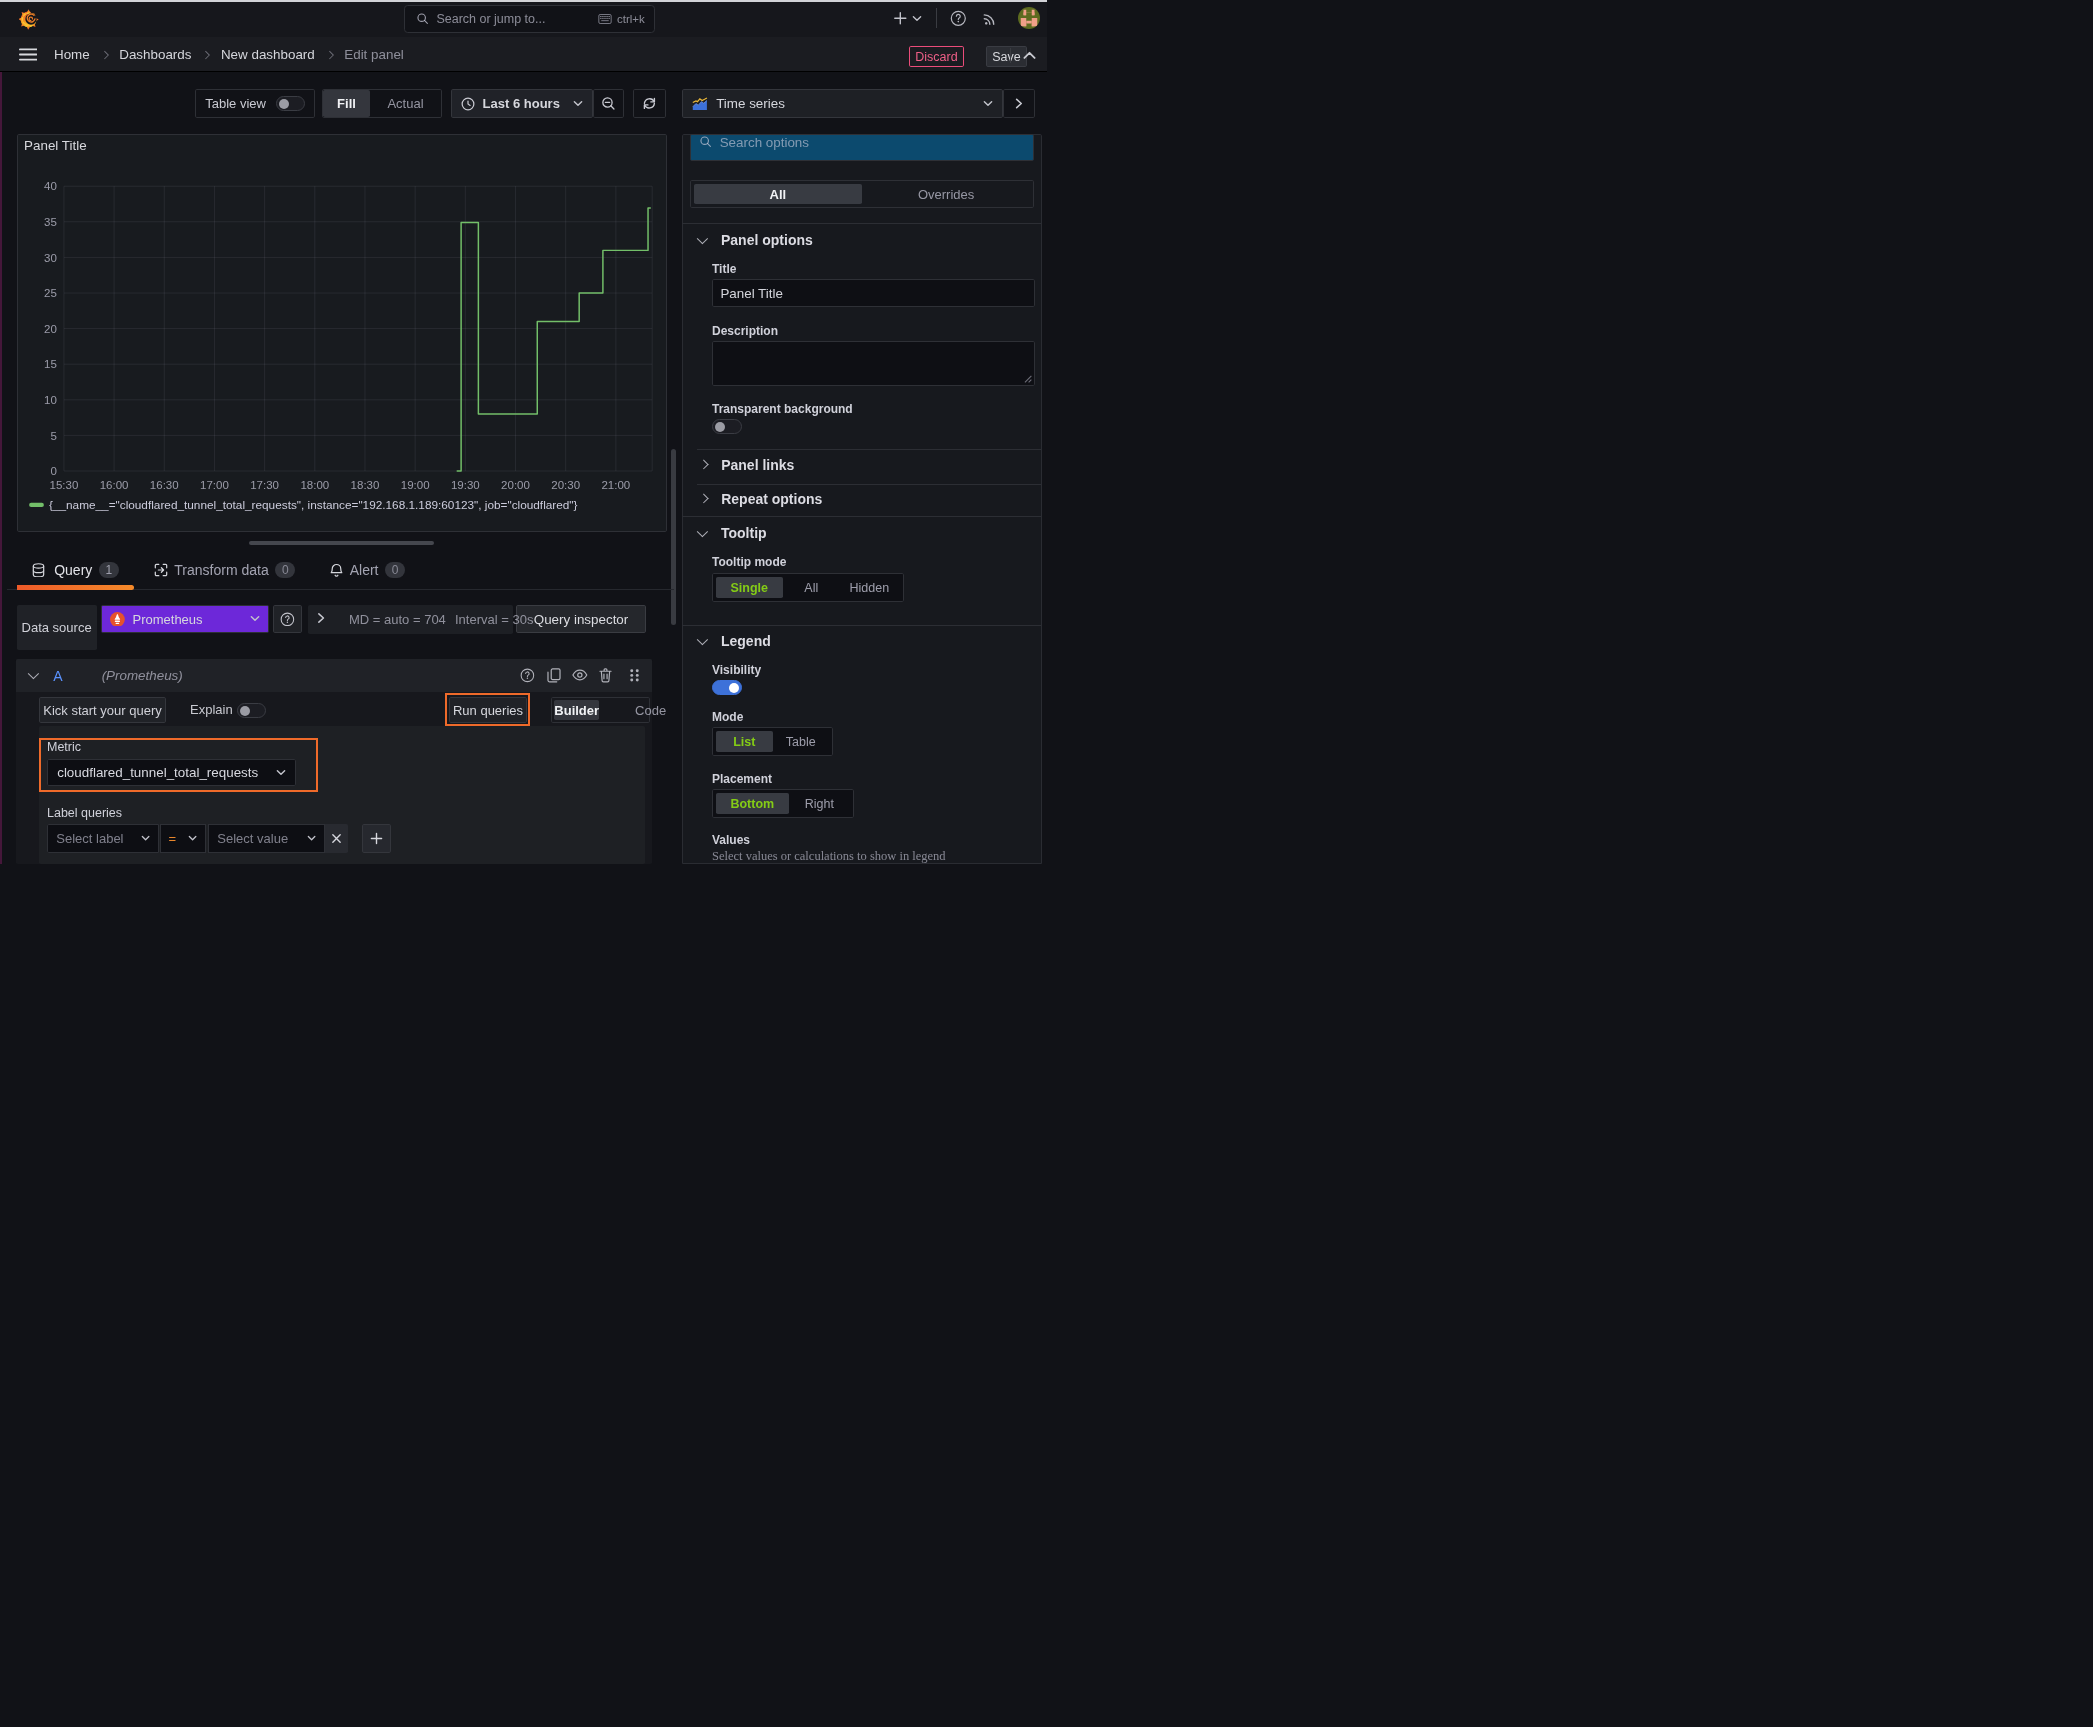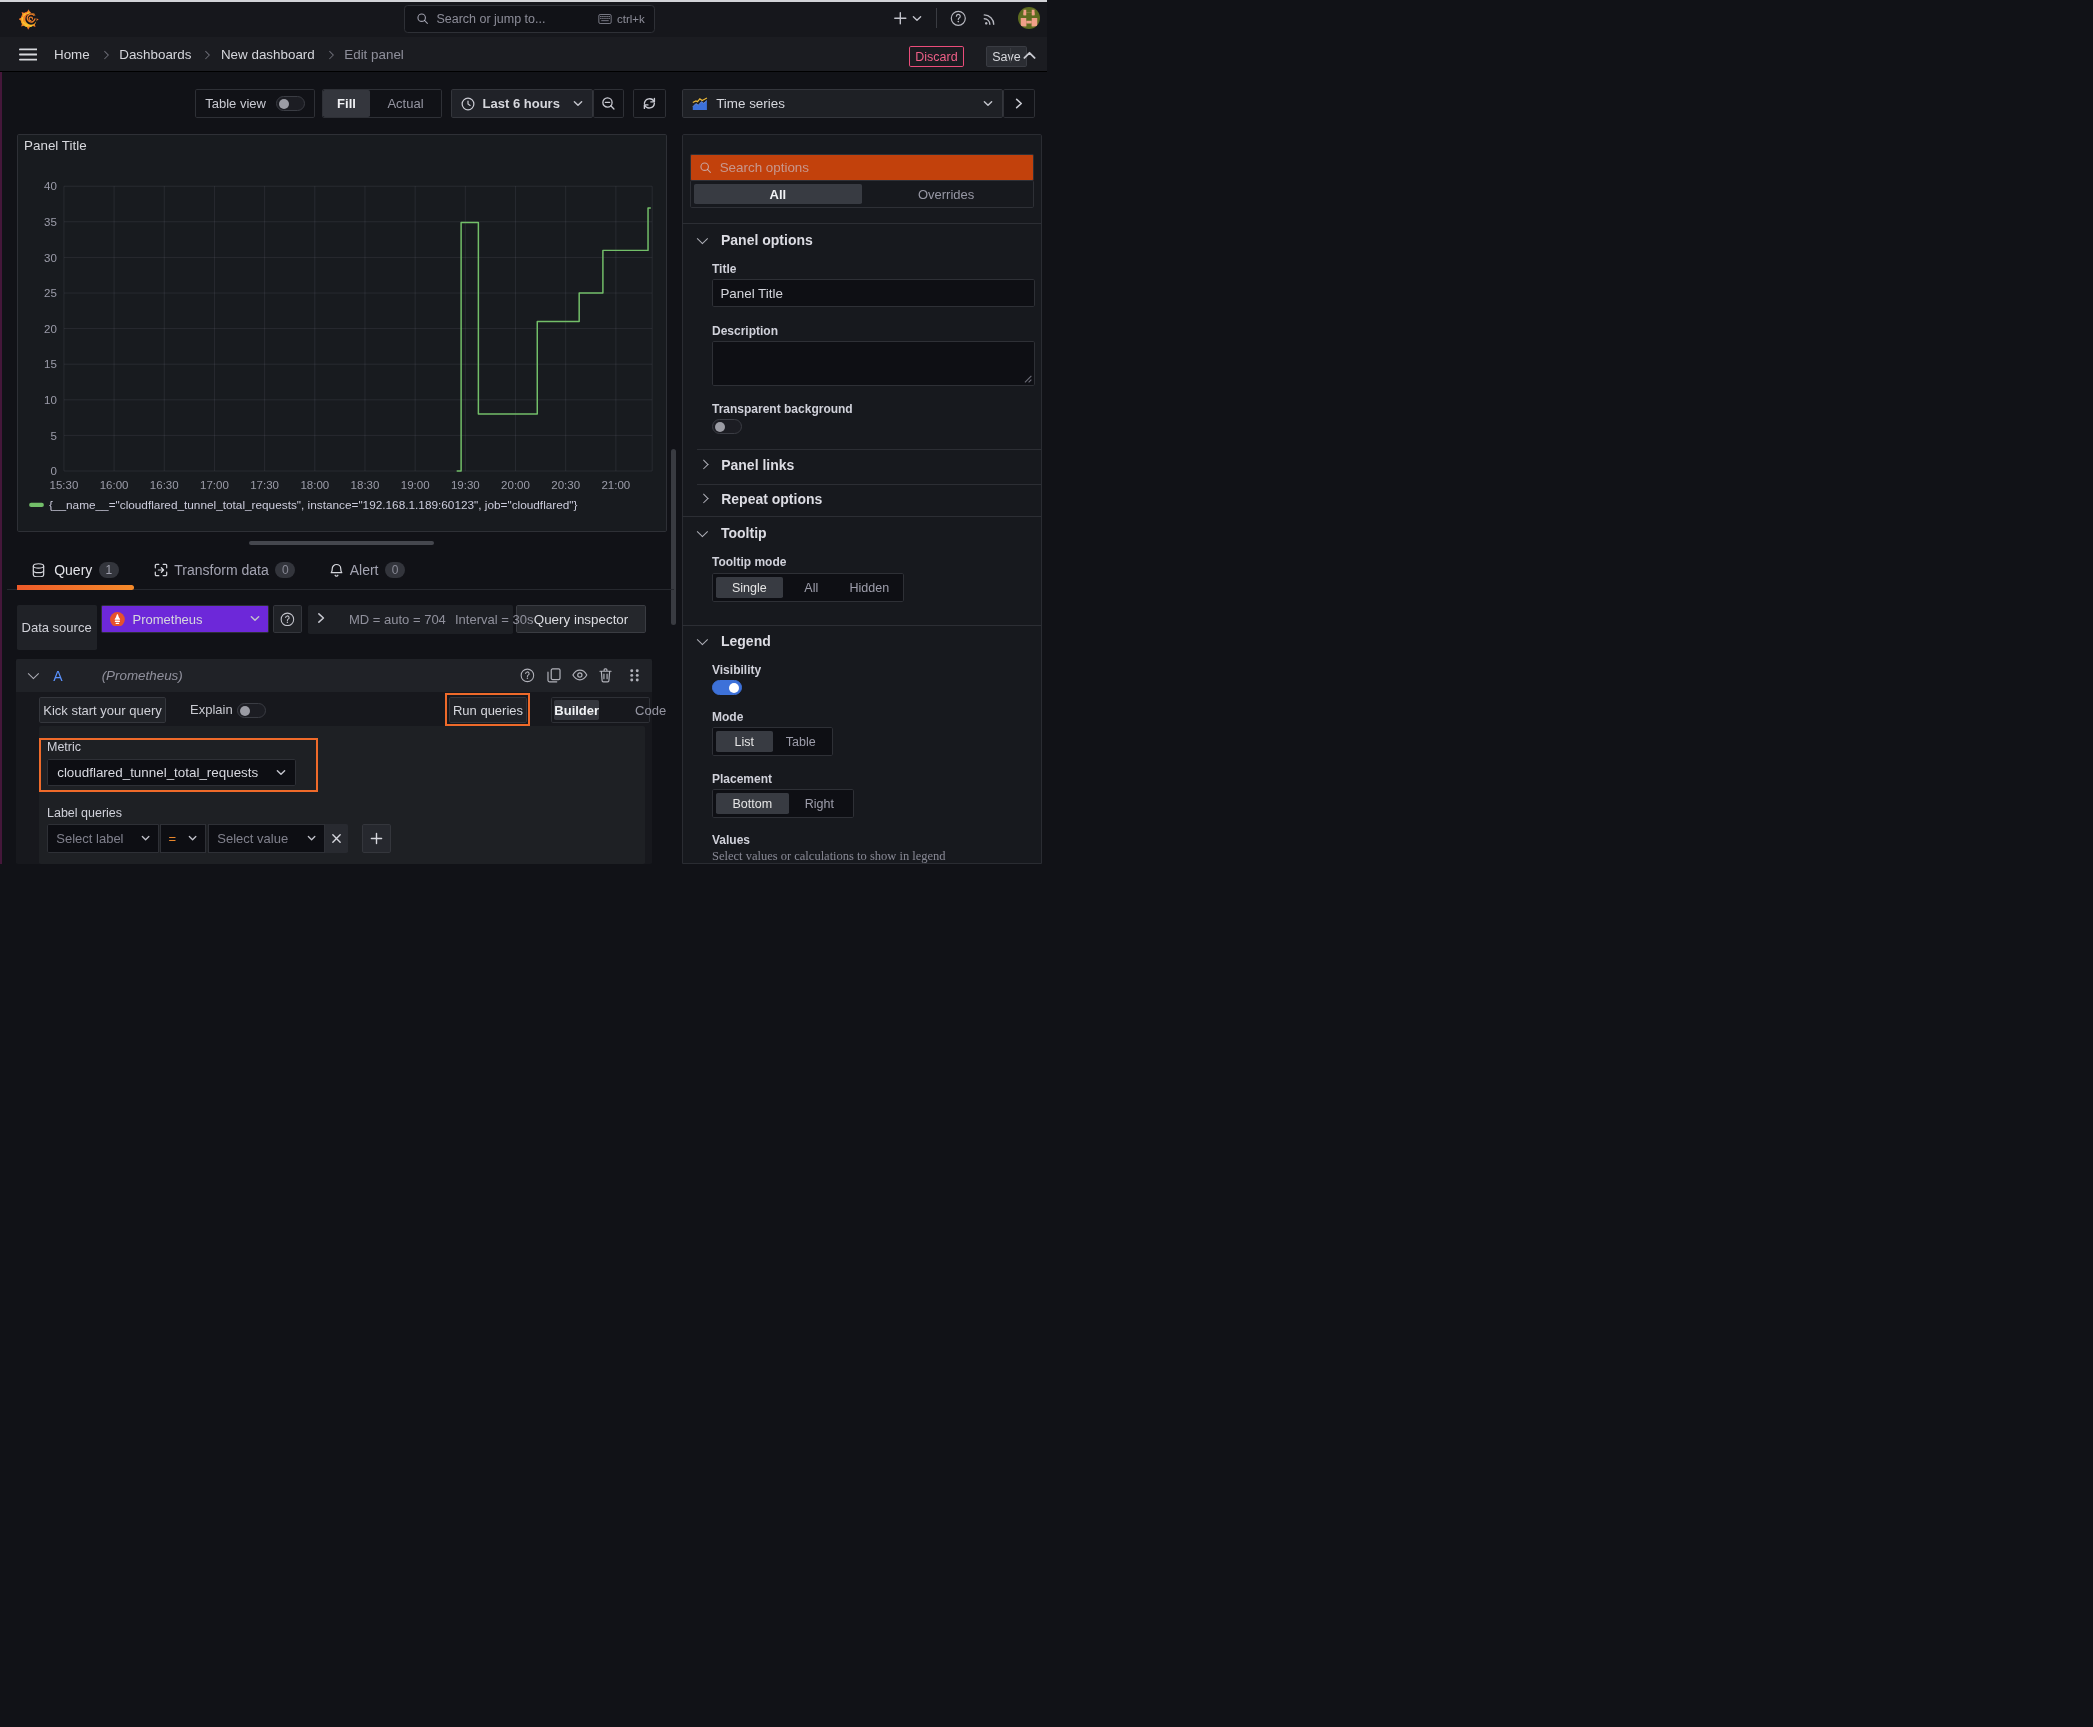--- a/index.html
+++ b/index.html
@@ -14,21 +14,21 @@
 .tbx { position:absolute; top:89px; height:29px; background:#111217; border:0.9px solid #2e3036; border-radius:1.8px; display:flex; align-items:center; }
 .switch { position:relative; width:29px; height:14.8px; border-radius:8.3px; background:#1c1d23; border:0.9px solid #3a3c43; }
 .switch .knob { position:absolute; left:1.8px; top:1.7px; width:10px; height:10px; border-radius:50%; background:#9b9ca4; }
 .switch.on { background:#3d71d9; border-color:#3d71d9; }
 .switch.on .knob { left:auto; right:1.8px; background:#fff; }
 .seg-sel { background:#34363d; border-radius:1.8px; color:#f1f2f5; display:flex; align-items:center; justify-content:center; }
 .sect-h { position:absolute; left:697px; display:flex; align-items:center; gap:15.7px; font-size:14px; font-weight:700; color:#dcdce3; }
 .lbl { position:absolute; left:712px; font-size:12px; font-weight:700; color:#d0d1da; }
 .radio-grp { position:absolute; left:712px; height:29px; border:0.9px solid #2e3036; border-radius:1.8px; display:flex; align-items:stretch; padding:2.8px; background:#0e0f14; }
 .radio-it { display:flex; align-items:center; justify-content:center; font-size:12.5px; color:rgba(204,204,220,0.75); padding:0 0.9px; }
-.radio-it.sel { background:#383b42; border-radius:1.8px; color:#e5e5e5; font-weight:400; }
+.radio-it.sel { background:#383b42; border-radius:1.8px; color:#84cc16; font-weight:700; }
 .chev-d { width:8.3px; height:8.3px; border-right:1.6px solid #aeafb7; border-bottom:1.6px solid #aeafb7; transform:rotate(45deg) translateY(-1.8px); }
 .chev-r { width:7.4px; height:7.4px; border-right:1.6px solid #aeafb7; border-top:1.6px solid #aeafb7; transform:rotate(45deg); }
 </style>
 </head>
 <body>
 <div id="app">
 
   <div class="abs" style="left:0;top:0;width:1047px;height:1.8px;background:#d2d3d7;"></div>
 
   <div class="abs" style="left:0;top:72px;width:1.8px;height:792px;background:#45173a;"></div>
@@ -395,21 +395,21 @@
     <svg width="13" height="13" viewBox="0 0 14 14">
         <path d="M7 1.5v11M1.5 7h11" stroke="#d6d7dd" stroke-width="1.5" stroke-linecap="round"></path>
       </svg>
   </div>
 
   <div class="abs" style="left:445px;top:693px;width:85px;height:33px;border:2.3px solid #ef6a2a;"></div>
   <div class="abs" style="left:39px;top:738px;width:279px;height:54px;border:2.3px solid #ef6a2a;"></div>
 
   <div class="abs" style="left:682px;top:134px;width:360px;height:730px;background:#17191e;border:0.9px solid #2a2c32;border-radius:1.8px 1.8px 0 0;"></div>
 
-  <div class="abs" style="left:690px;top:154px;width:344px;height:27px;background:#c2410c;border:0.9px solid #2e3036;border-radius:1.8px;display:flex;align-items:center;padding:0 8.3px;gap:7.4px;">
+  <div class="abs" style="left:690px;top:134px;width:344px;height:27px;background:#0c4a6e;border:0.9px solid #2e3036;border-radius:1.8px;display:flex;padding:0 8.3px;gap:7.4px;">
     <svg width="13" height="13" viewBox="0 0 16 16">
         <circle cx="7" cy="7" r="4.6" fill="none" stroke="rgba(204,204,220,0.7)" stroke-width="1.4"></circle>
         <line x1="10.4" y1="10.4" x2="14" y2="14" stroke="rgba(204,204,220,0.7)" stroke-width="1.4" stroke-linecap="round"></line>
       </svg>
     <span style="font-size:13.4px;color:rgba(204,204,220,0.62);">Search options</span>
   </div>
   <div class="abs" style="left:690px;top:180px;width:344px;height:28px;border:0.9px solid #2e3036;border-radius:1.8px;display:flex;padding:2.8px;">
     <div class="seg-sel" style="width:50%;font-size:13px;font-weight:700;background:#383b42;">All</div>
     <div style="width:50%;display:flex;align-items:center;justify-content:center;font-size:13px;color:rgba(204,204,220,0.7);">Overrides</div>
   </div>

